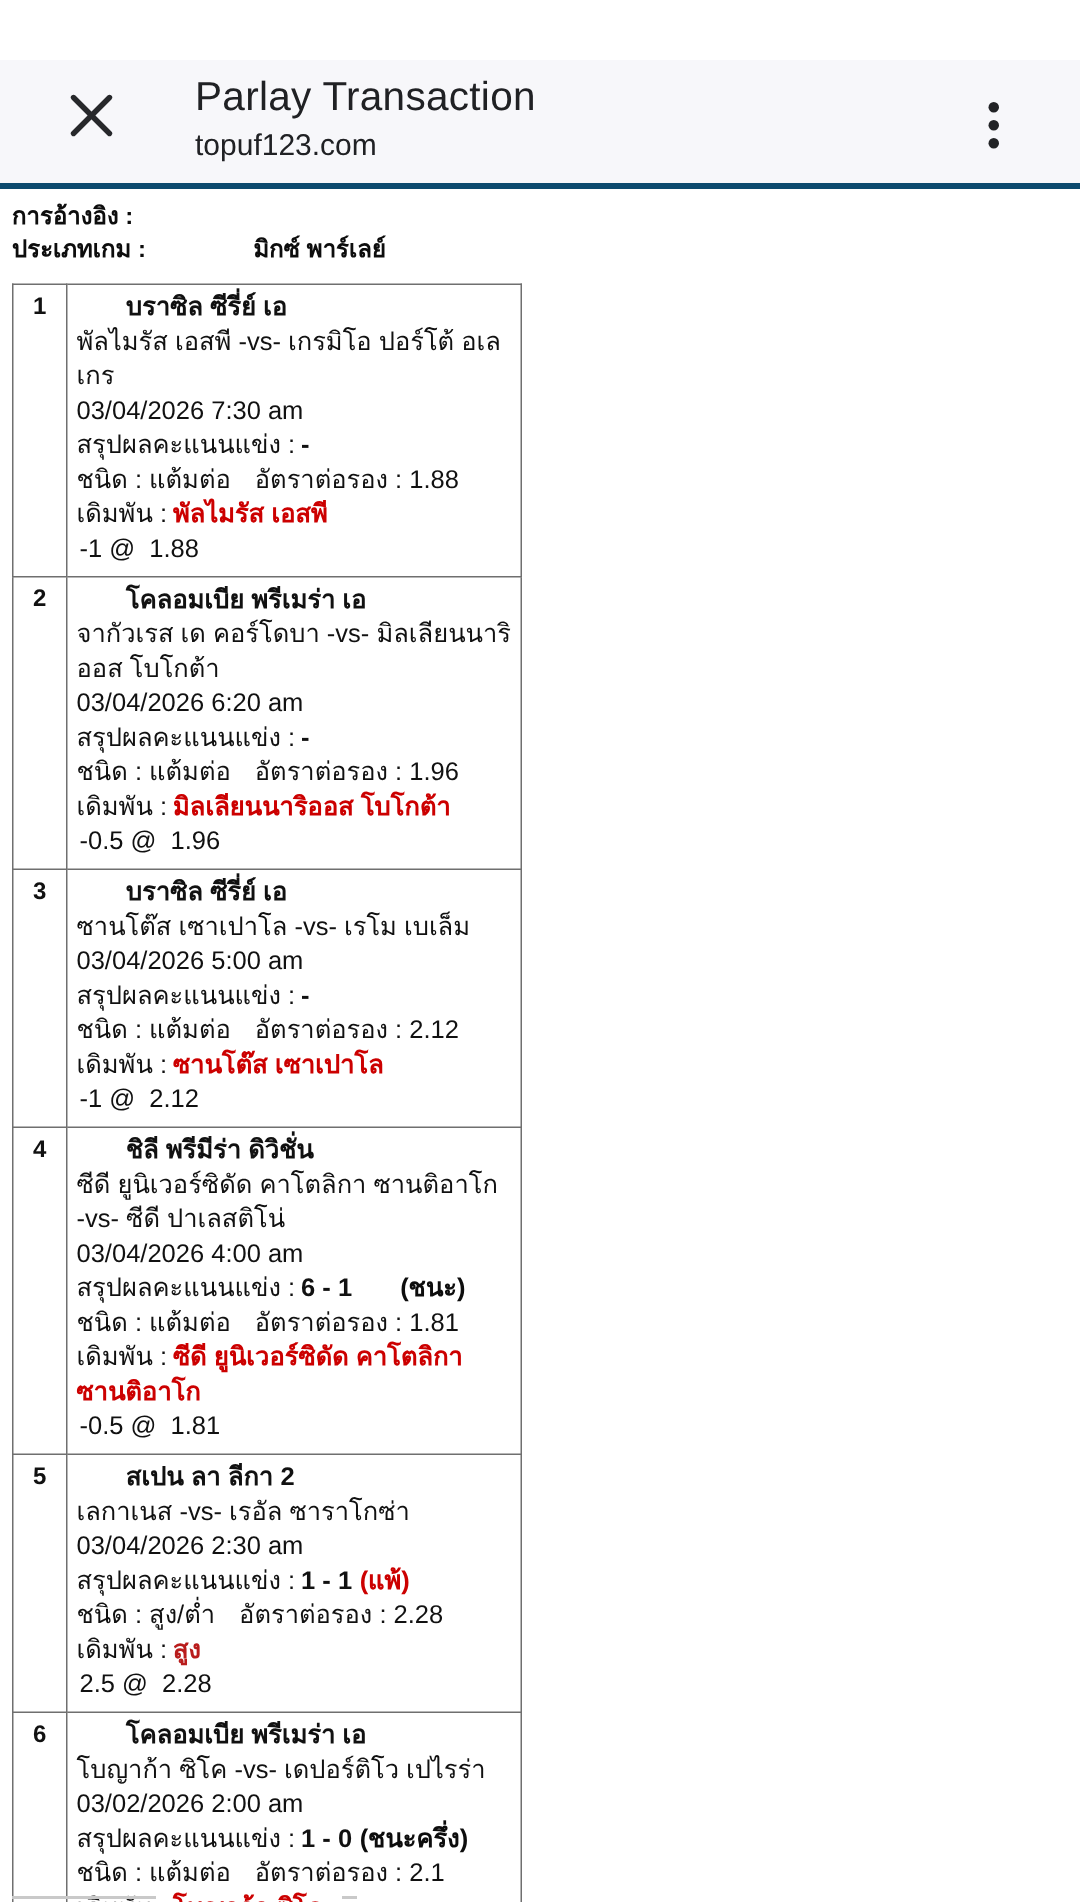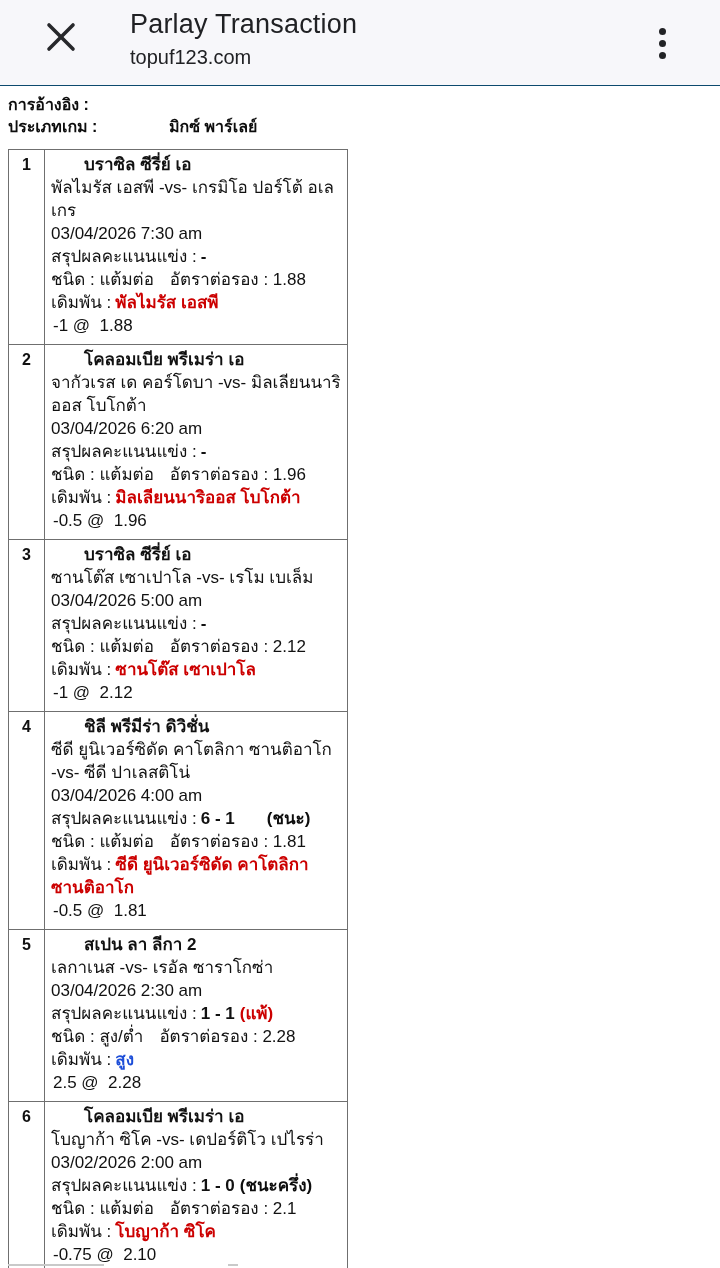--- a/index.html
+++ b/index.html
@@ -1,21 +1,21 @@
 <!DOCTYPE html>
 <html><head>
 <meta charset="utf-8">
 <style>
   * { margin:0; padding:0; box-sizing:border-box; }
   html,body { width:720px; height:1268px; background:#ffffff; overflow:hidden;
               font-family:"Liberation Sans", sans-serif; color:#111; }
 
   
   .app-header { position:relative; height:86px; background:#f7f7fa;
-                border-bottom:1px solid #0c4a6e; }
+                border-bottom:4px solid #0c4a6e;margin-top:40px; }
   .close-btn { position:absolute; left:44px; top:22px; width:34px; height:34px;
                display:flex; align-items:center; justify-content:center; cursor:pointer; }
   .title-block { position:absolute; left:130px; top:9px; }
   .hdr-title { font-size:27px; color:#202124; letter-spacing:0.2px; }
   .hdr-sub   { font-size:20px; color:#202124; margin-top:6px; }
   .kebab-btn { position:absolute; right:47px; top:21px; width:22px; height:44px;
                display:flex; flex-direction:column; align-items:center;
                justify-content:center; gap:5px; cursor:pointer; }
   .kebab-btn i { width:7px; height:7px; border-radius:50%; background:#222326; display:block; }
 
@@ -134,21 +134,21 @@
   </tr>
 
   <tr>
     <td class="num-cell">5</td>
     <td class="detail-cell">
       <div class="league">สเปน ลา ลีกา 2</div>
       <div class="match">เลกาเนส -vs- เรอัล ซาราโกซ่า</div>
       <div class="date">03/04/2026 2:30 am</div>
       <div class="result"><span>สรุปผลคะแนนแข่ง :</span><span class="score">1 - 1</span><span class="outcome" style="color: rgb(204, 0, 0);">(แพ้)</span></div>
       <div class="typeodds"><span>ชนิด :</span> <span>สูง/ต่ำ</span><span class="oddslbl">อัตราต่อรอง :</span> <span>2.28</span></div>
-      <div class="betline"><span>เดิมพัน :</span><span class="pick" style="color: #1d4ed8;">สูง</span></div>
+      <div class="betline"><span>เดิมพัน :</span><span class="pick" style="color: #b91c1c;">สูง</span></div>
       <div class="hline">2.5 @  2.28</div>
     </td>
   </tr>
 
   <tr>
     <td class="num-cell">6</td>
     <td class="detail-cell">
       <div class="league">โคลอมเบีย พรีเมร่า เอ</div>
       <div class="match">โบญาก้า ซิโค -vs- เดปอร์ติโว เปไรร่า</div>
       <div class="date">03/02/2026 2:00 am</div>

